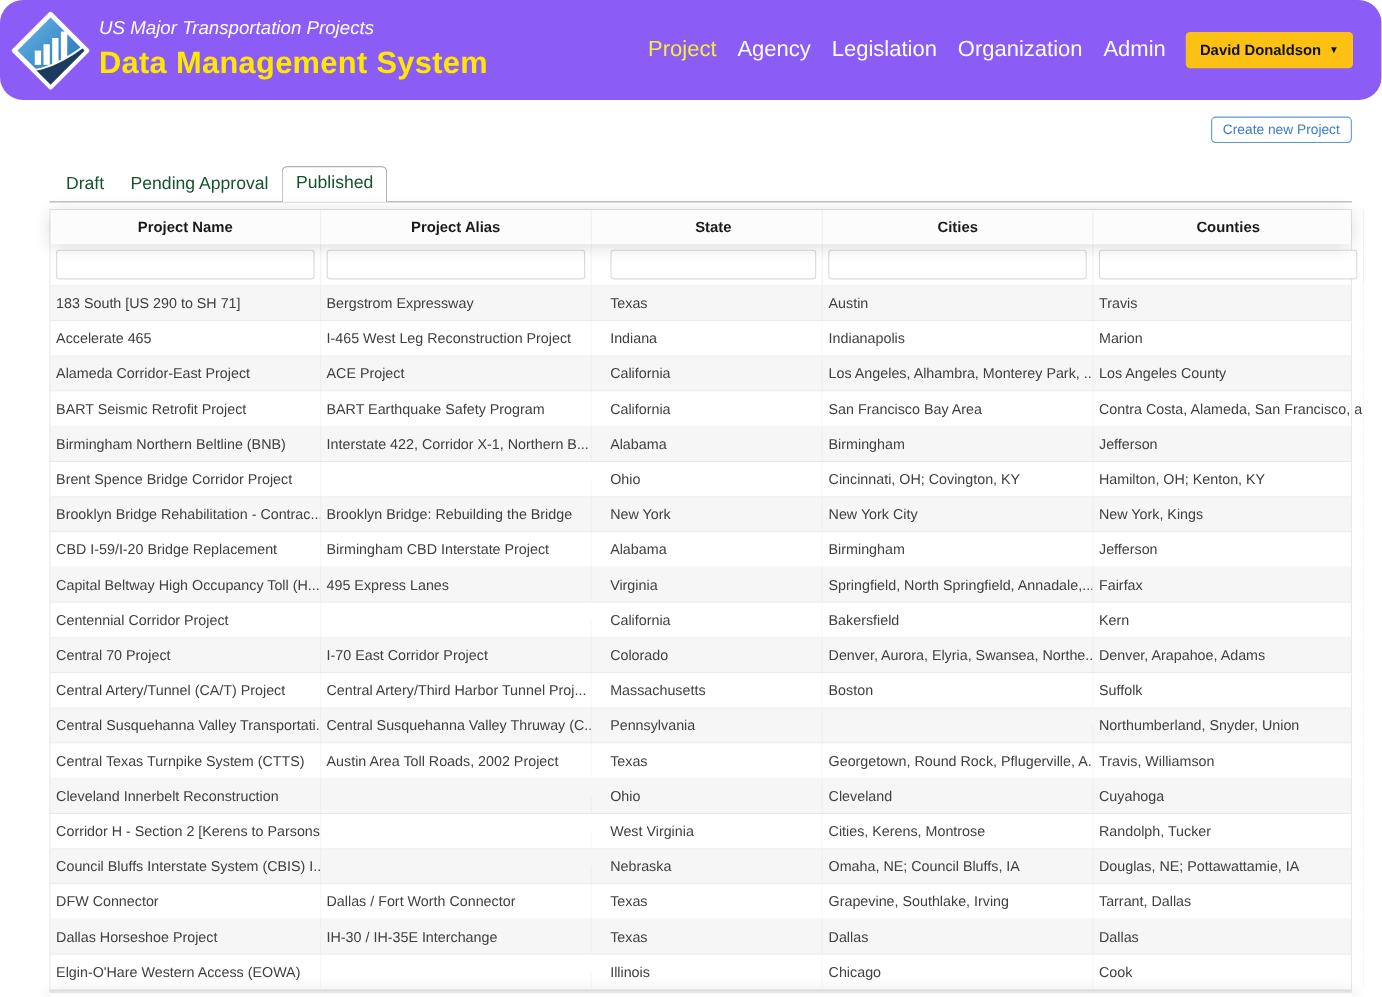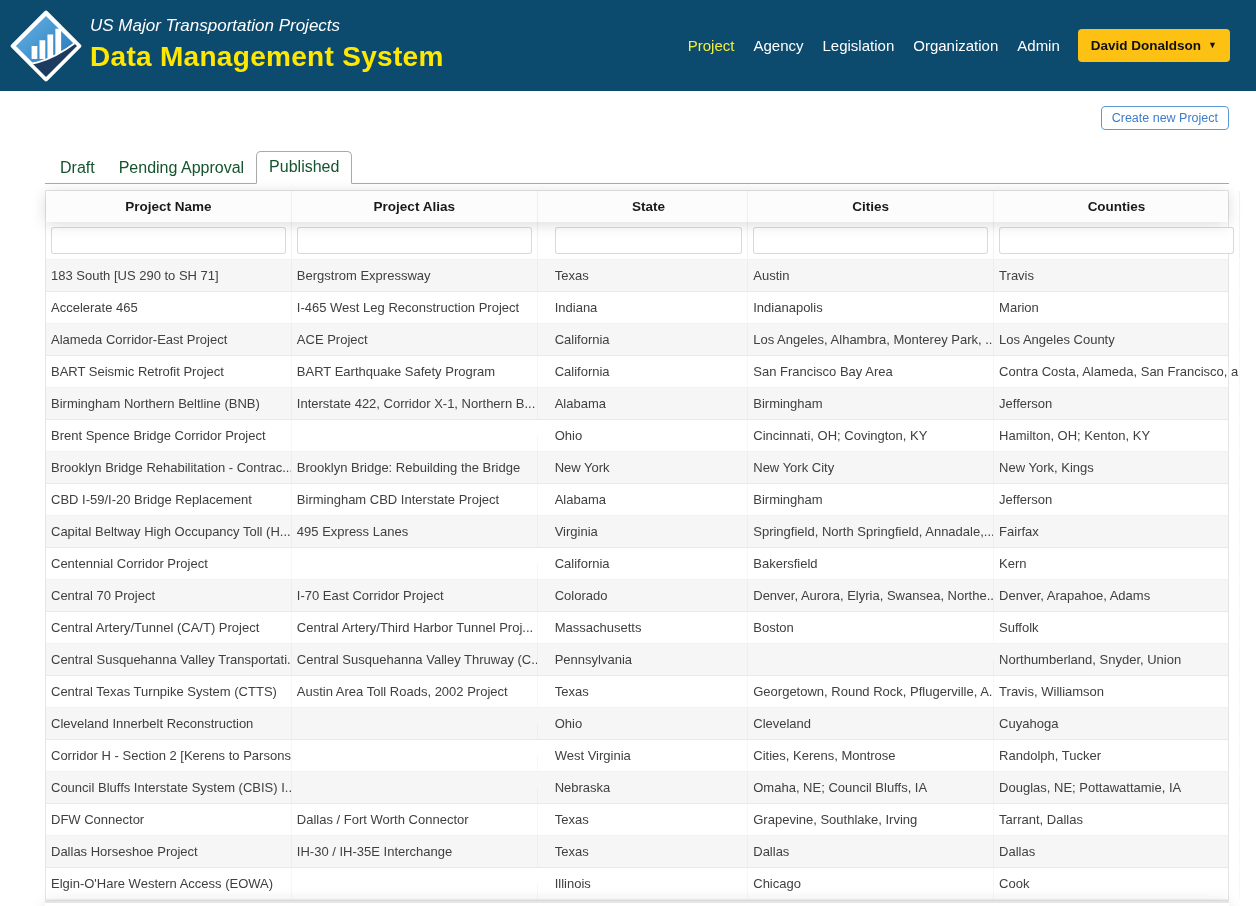--- a/index.html
+++ b/index.html
@@ -1,27 +1,27 @@
 <!DOCTYPE html>
 <html><head>
 <meta charset="utf-8">
 <style>
   * { margin:0; padding:0; box-sizing:border-box; }
   html,body { width:1256px; height:906px; background:#fff;
     font-family:"Liberation Sans", sans-serif; color:#404040; overflow:hidden; }
 
   
-  .app-header { height:91px; background:#0c4a6e; display:flex; align-items:center; padding:0 26px 0 10px; }
+  .app-header { height:91px; background:#8b5cf6; display:flex; align-items:center; padding:0 26px 0 10px;border-radius:21px; }
   .logo { width:72px; height:74px; flex:0 0 auto; }
   .brand { margin-left:8px; line-height:1.35; }
   .brand .subtitle { color:#ffffff; font-style:italic; font-size:17px; }
   .brand .title { color:#ffe800; font-weight:bold; font-size:28px; letter-spacing:.3px; }
   .spacer { flex:1; }
   .nav { display:flex; align-items:center; gap:19px; margin-right:18px; }
-  .nav a { color:#ffffff; text-decoration:none; font-size:15px; cursor:pointer;text-align:right; }
+  .nav a { color:#ffffff; text-decoration:none; font-size:20px; cursor:pointer;text-align:right; }
   .nav a.active { color:#f2ef3e; }
   .user-btn { background:#fdc113; border:none; border-radius:4px; padding:9px 13px;
     font-family:"Liberation Sans", sans-serif; font-size:13.5px; font-weight:bold; color:#111;
     display:flex; align-items:center; gap:7px; cursor:pointer; }
   .user-btn .caret { font-size:9px; line-height:1; }
 
   
   .content { padding:0 27px 0 45px; }
   .toolbar { display:flex; justify-content:flex-end; margin:15px 0 0; }
   .create-btn { background:#fff; border:1px solid #5b9bd5; color:#3d7cc9; border-radius:4px;

